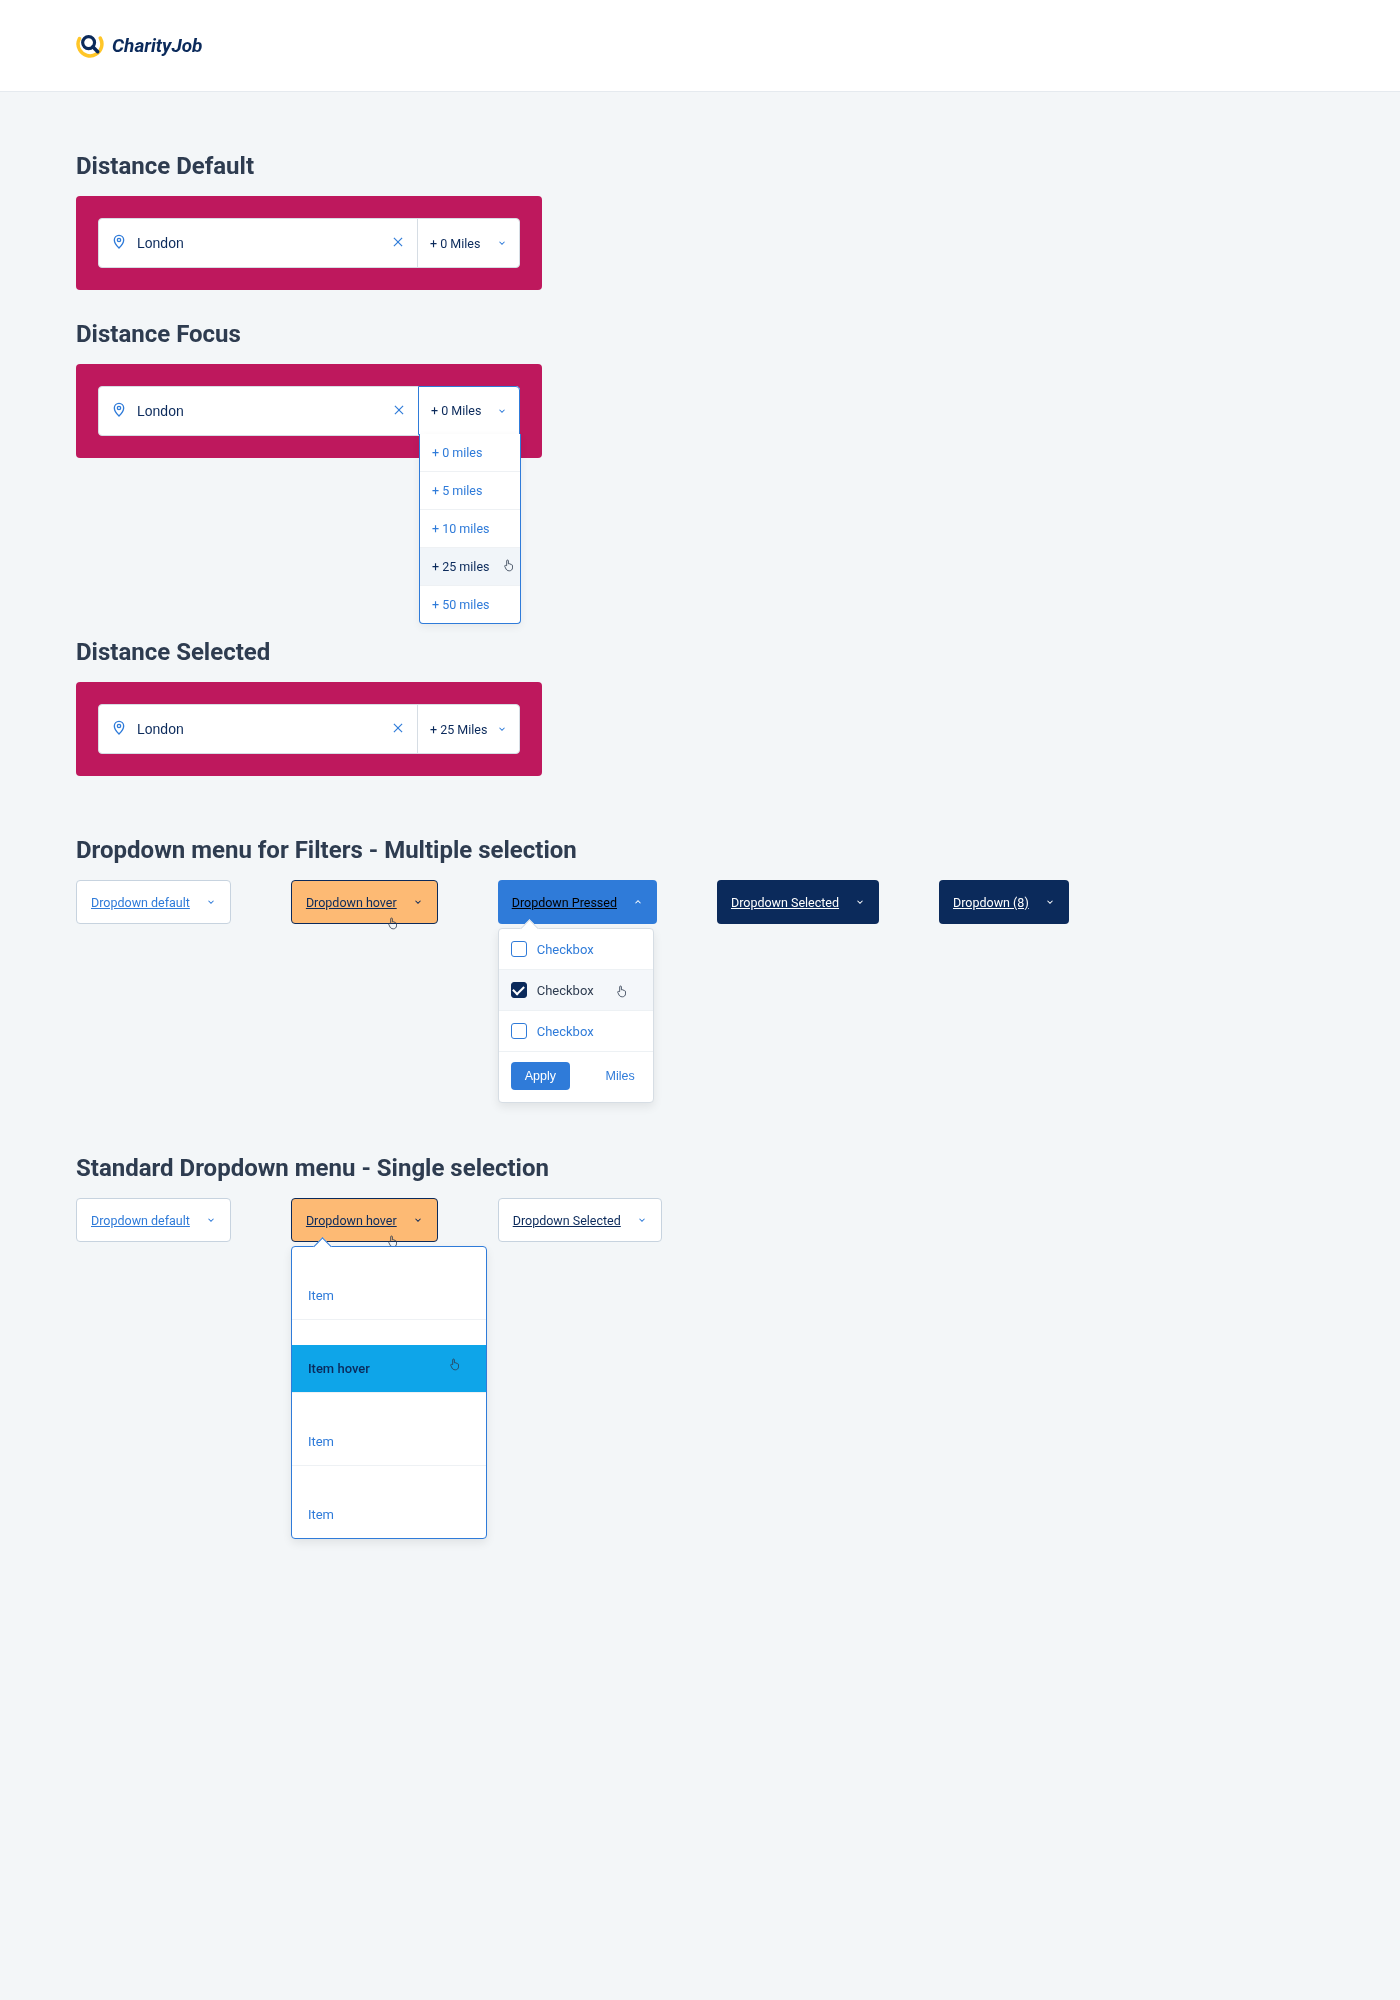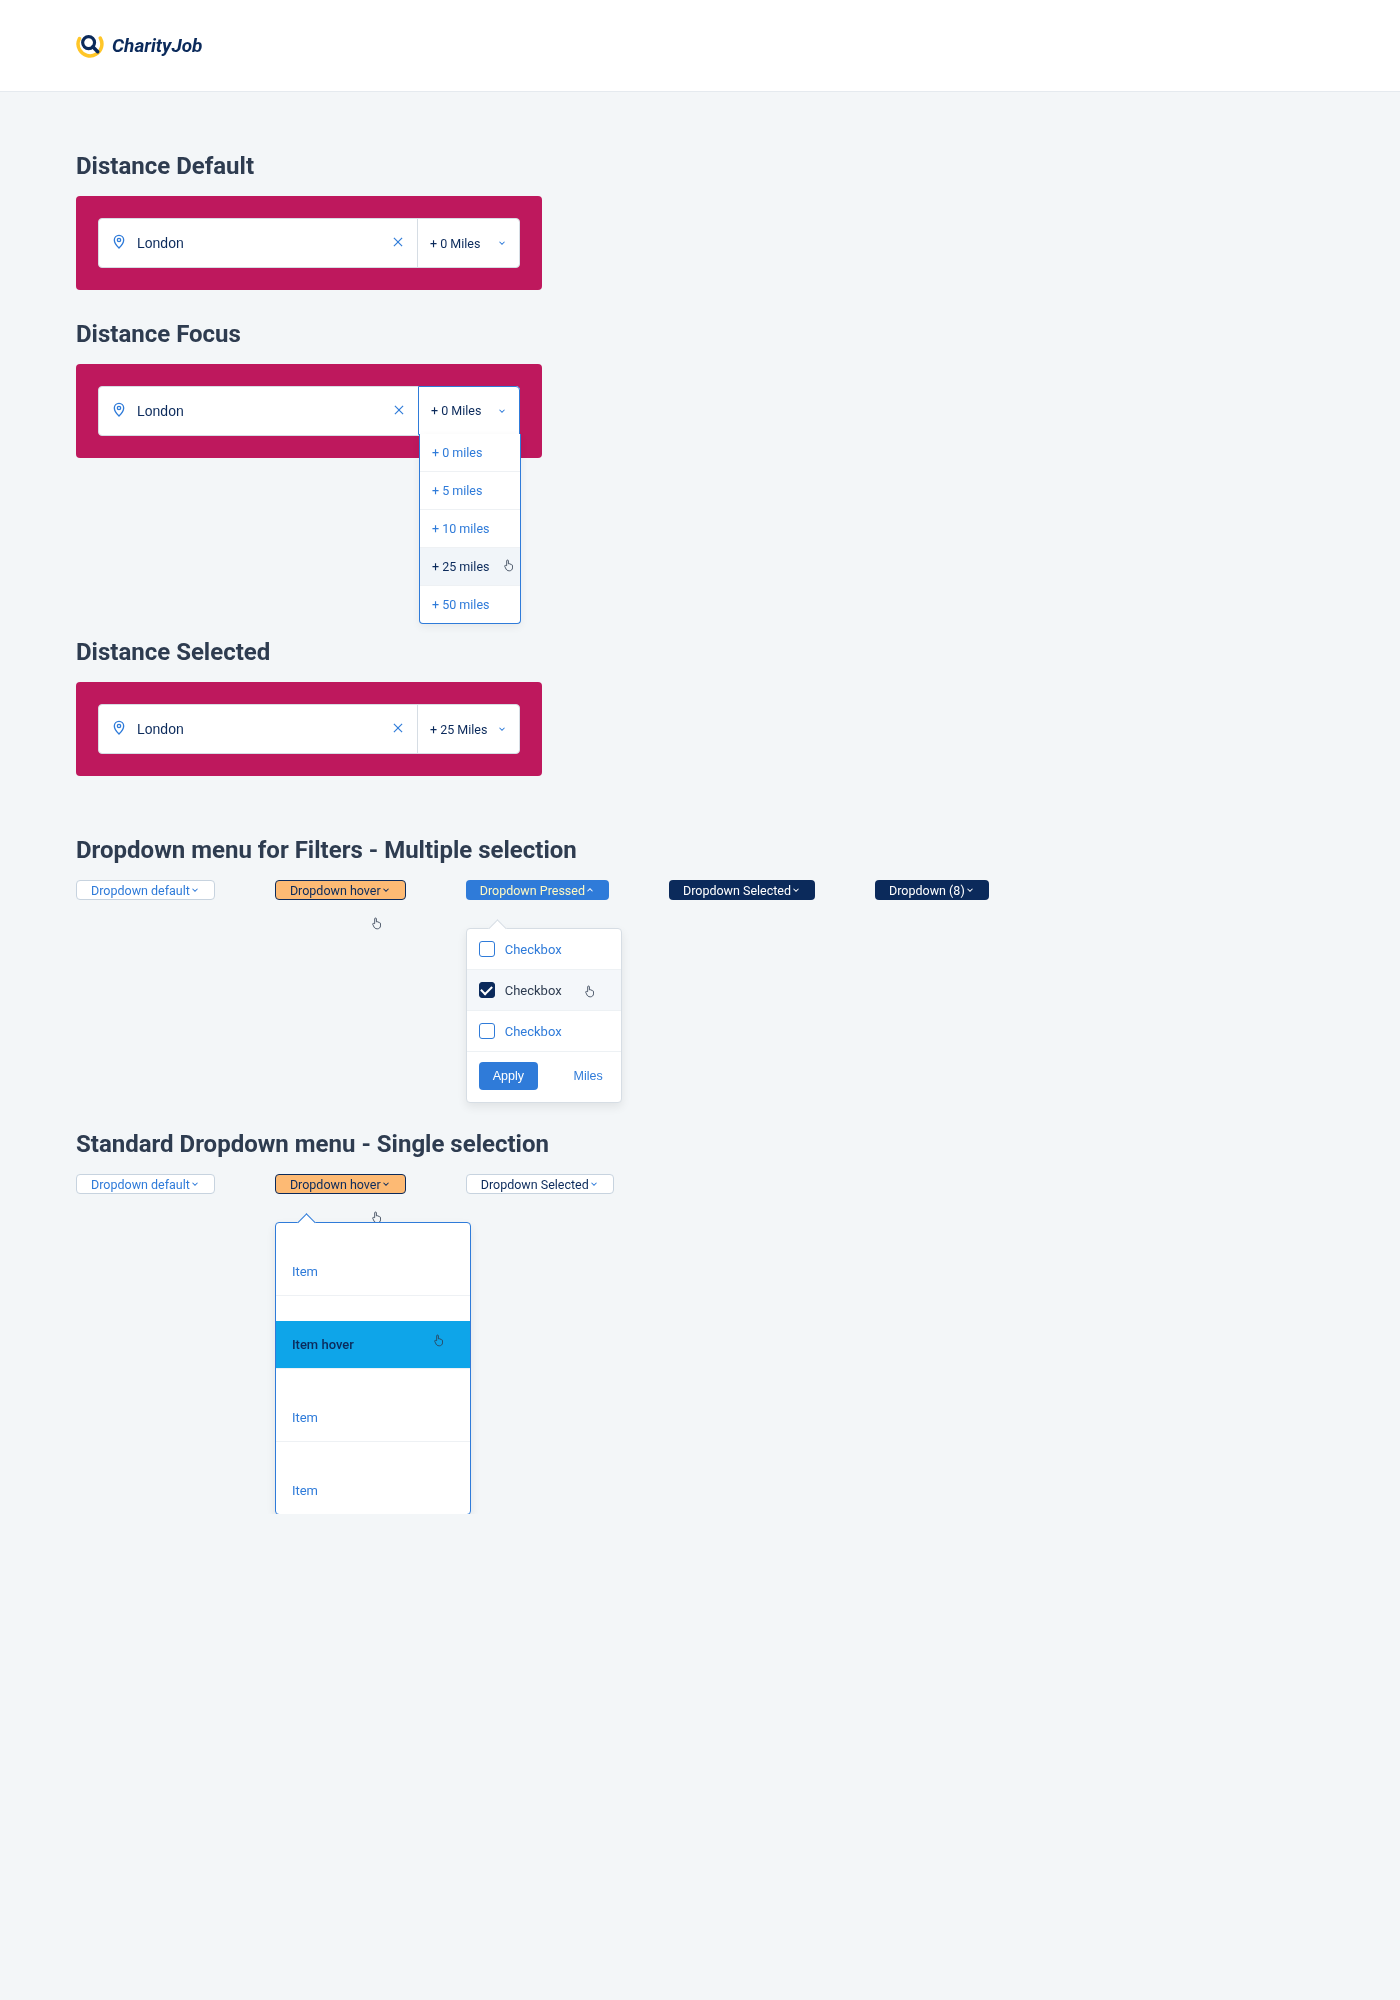--- a/index.html
+++ b/index.html
@@ -113,41 +113,42 @@
     cursor: pointer;
   }
   .miles-item:last-child { border-bottom: none; }
   .miles-item.hover { background: #f1f5f9; color: #0b2a5b; }
 
   
   .dd-row { display: flex; gap: 60px; flex-wrap: wrap; margin-top: 8px; }
   .dd-btn {
     display: inline-flex;
     align-items: center;
-    gap: 0;
+    gap: 16px;
     padding: 0 14px;
-    height: 20px;
+    height: 44px;
     border-radius: 4px;
     font-size: 12.5px;
     cursor: pointer;
     white-space: nowrap;
+    text-decoration: underline;
   }
   .dd-default {
     border: 1px solid #c7d3df;
     background: #fff;
     color: #2f7bd9;
   }
   .dd-hover {
     border: 1px solid #0b2a5b;
     background: #fdba74;
     color: #0b2a5b;
   }
   .dd-pressed {
     background: #2f7bd9;
-    color: #fef9c3;
+    color: #000000;
   }
   .dd-selected-dark {
     background: #0b2a5b;
     color: #fff;
   }
   .dd-selected-light {
     border: 1px solid #c7d3df;
     background: #fff;
     color: #0b2a5b;
   }

